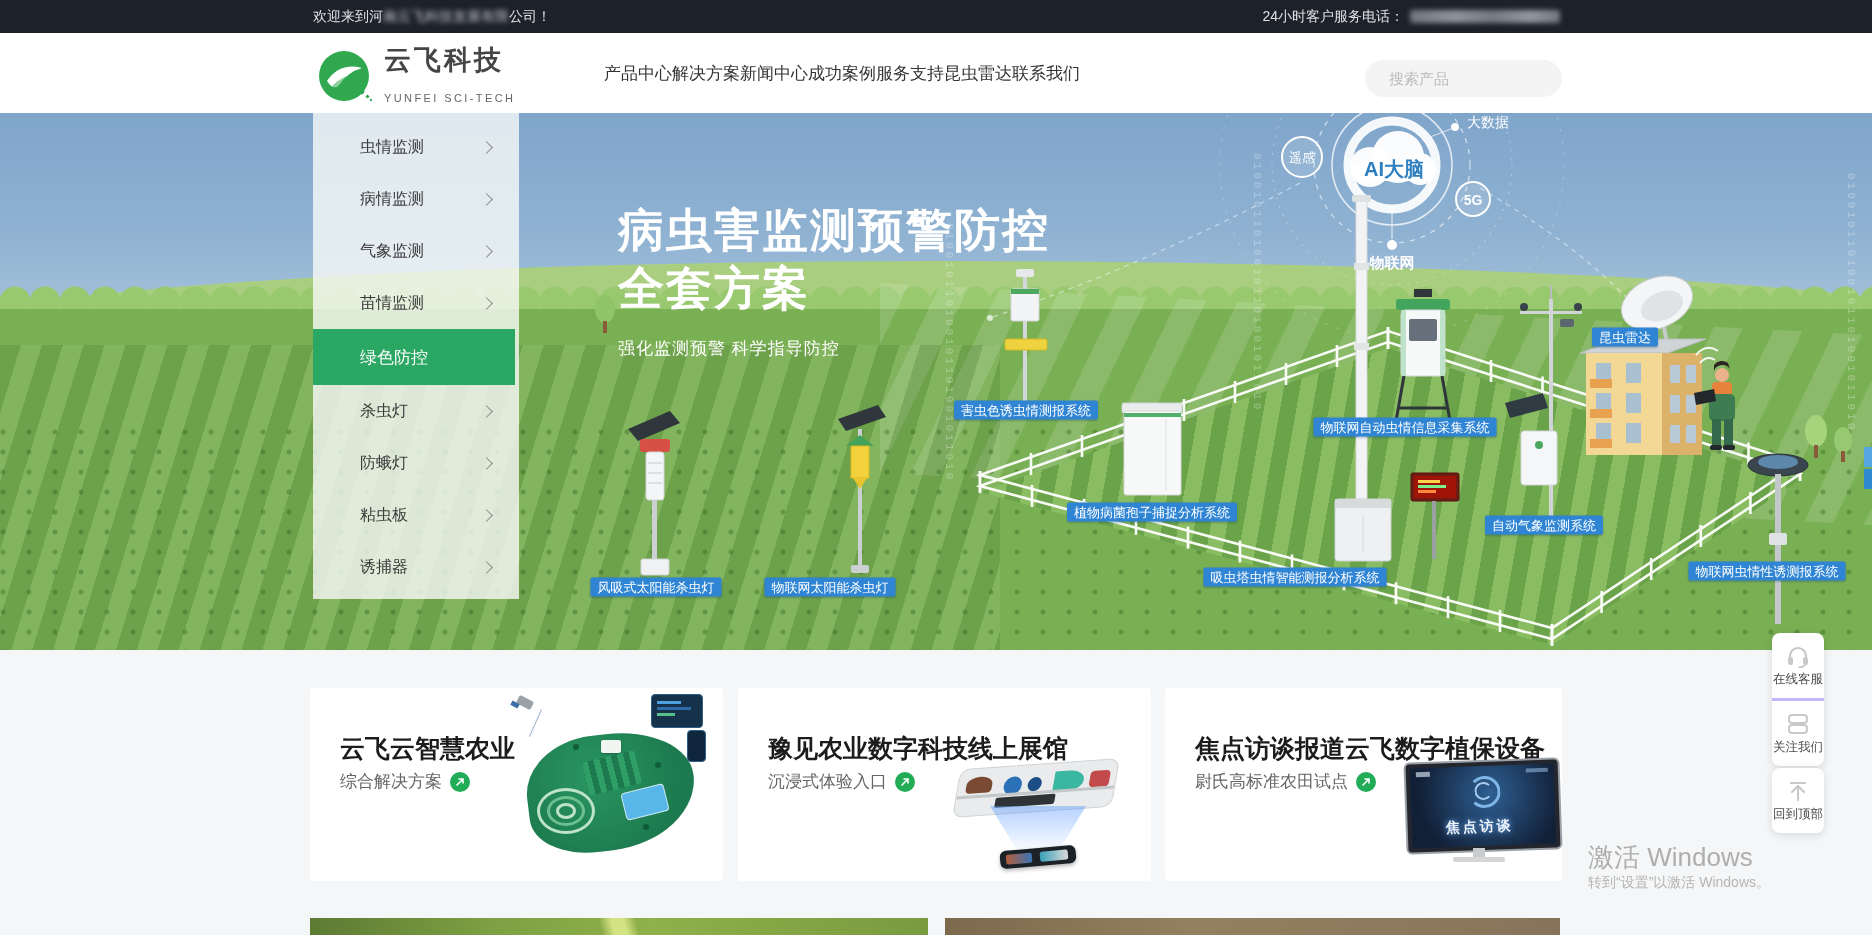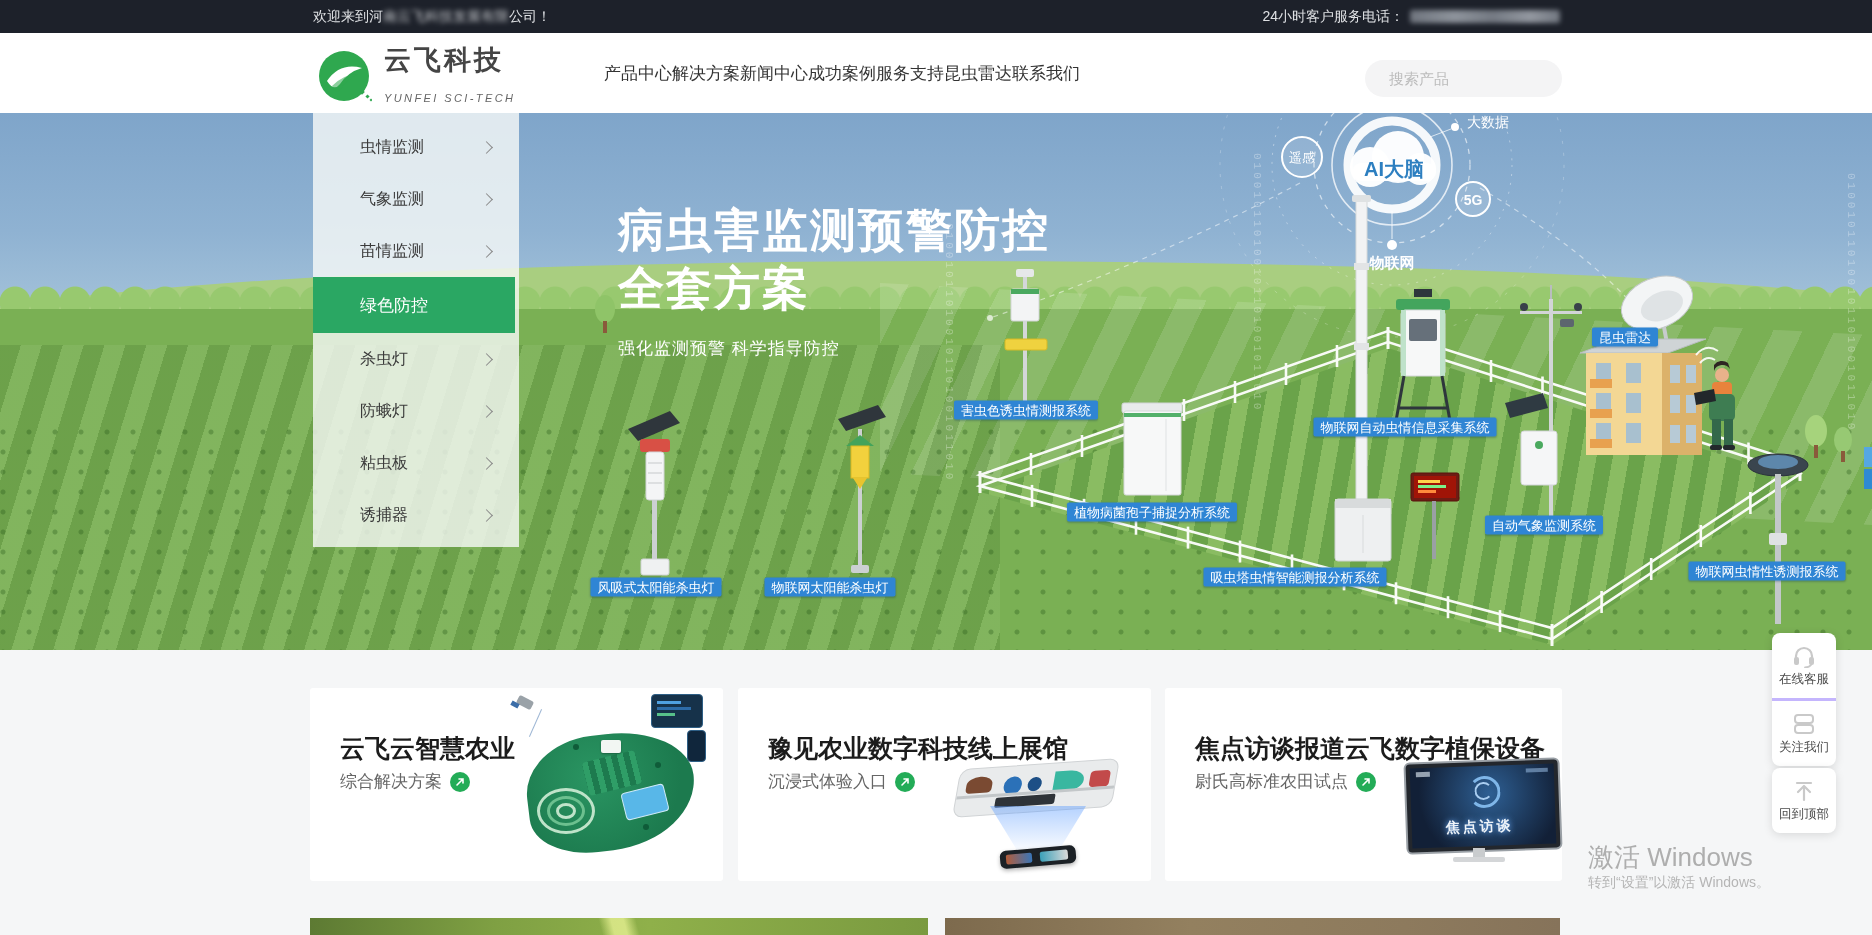--- a/index.html
+++ b/index.html
@@ -12,21 +12,21 @@
   .topbar-right{position:absolute;right:312px;top:0;line-height:33px;display:flex;align-items:center;height:33px;}
   .blurtxt{filter:blur(2.6px);opacity:.85;}
   .redact{display:inline-block;width:150px;height:13px;margin-left:6px;border-radius:2px;
           background:linear-gradient(90deg,#848a93,#aab0b8 30%,#8a9099 55%,#b0b5bd 80%,#878d96);
           filter:blur(2.5px);opacity:.8;}
   
   .header{position:relative;height:80px;background:#ffffff;}
   .logo{position:absolute;left:318px;top:12px;display:flex;align-items:flex-end;gap:12px;}
   .logo-badge{width:54px;height:54px;}
   .logo-txt .t1{font-size:27px;font-weight:bold;color:#454545;letter-spacing:3px;line-height:30px;}
-  .logo-txt .t2{font-size:11px;color:#666;letter-spacing:2.4px;margin-top:17px;font-style:italic;}
+  .logo-txt .t2{font-size:11px;color:#666;letter-spacing:2.4px;margin-top:17px;}
   .nav{position:absolute;left:604px;top:0;height:80px;display:flex;align-items:center;}
   .nav-item{font-size:17px;color:#333;cursor:pointer;white-space:nowrap;}
   .search{position:absolute;left:1365px;top:27px;width:197px;height:37px;background:#f4f4f5;border-radius:19px;
           display:flex;align-items:center;}
   .search input{flex:1;border:none;outline:none;background:transparent;margin-left:22px;font-size:15px;color:#444;
                 font-family:"Liberation Sans","DejaVu Sans",sans-serif;}
   .search input::placeholder{color:#bcbcbc;}
   .search .mag{margin-right:15px;}
   
   .banner{position:relative;height:537px;overflow:hidden;
@@ -92,21 +92,21 @@
   .monitor{position:absolute;left:10px;top:0;width:152px;height:88px;background:#23272d;border:2px solid #9aa0a6;
            border-radius:6px;transform:rotate(-2deg);overflow:hidden;}
   .monitor .scr{position:absolute;inset:4px;background:radial-gradient(circle at 55% 35%,#2e5f93,#122037 75%);}
   .swirl{position:absolute;left:58px;top:10px;width:26px;height:26px;border:3px solid #7fb6e8;border-radius:50%;
          border-left-color:transparent;}
   .tvtext{position:absolute;left:34px;top:52px;color:#eef3f8;font-size:14px;font-weight:bold;letter-spacing:3px;
           text-shadow:0 0 6px #6fb0ff;}
   .mstand{position:absolute;left:78px;top:88px;width:12px;height:10px;background:#c9ccce;}
   .mbase{position:absolute;left:58px;top:97px;width:52px;height:5px;border-radius:2px;background:#d4d6d8;}
   
-  .float-group{position:absolute;left:1772px;width:64px;background:#fff;border-radius:8px;
+  .float-group{position:absolute;left:1772px;width:52px;background:#fff;border-radius:8px;
                box-shadow:0 2px 10px rgba(0,0,0,.12);}
   .float-cell{height:65px;display:flex;flex-direction:column;align-items:center;justify-content:center;cursor:pointer;}
   .float-cell + .float-cell{border-top:3px solid #c4b5fd;}
   .float-cell .flabel{font-size:12.5px;color:#4a4a4a;margin-top:3px;}
   
   .wm1{position:absolute;left:1588px;top:840px;font-size:26px;color:#aeaeae;}
   .wm2{position:absolute;left:1588px;top:874px;font-size:14px;color:#b5b5b5;}
 </style>
 </head>
 <body>
@@ -377,20 +377,24 @@
 
     <div class="edge-tab" style="top:334px;background:#55a7e3;"></div>
     <div class="edge-tab" style="top:356px;background:#2f8ad2;"></div>
 
     <div class="menu">
       <div class="menu-item">
         <span class="lbl">虫情监测</span>
           <span class="chev"></span>
         </div>
       <div class="menu-item">
+        <span class="lbl">病情监测</span>
+          <span class="chev"></span>
+        </div>
+      <div class="menu-item">
         <span class="lbl">气象监测</span>
           <span class="chev"></span>
         </div>
       <div class="menu-item">
         <span class="lbl">苗情监测</span>
           <span class="chev"></span>
         </div>
       <div class="menu-item active">
         <span class="lbl">绿色防控</span>
         </div>

